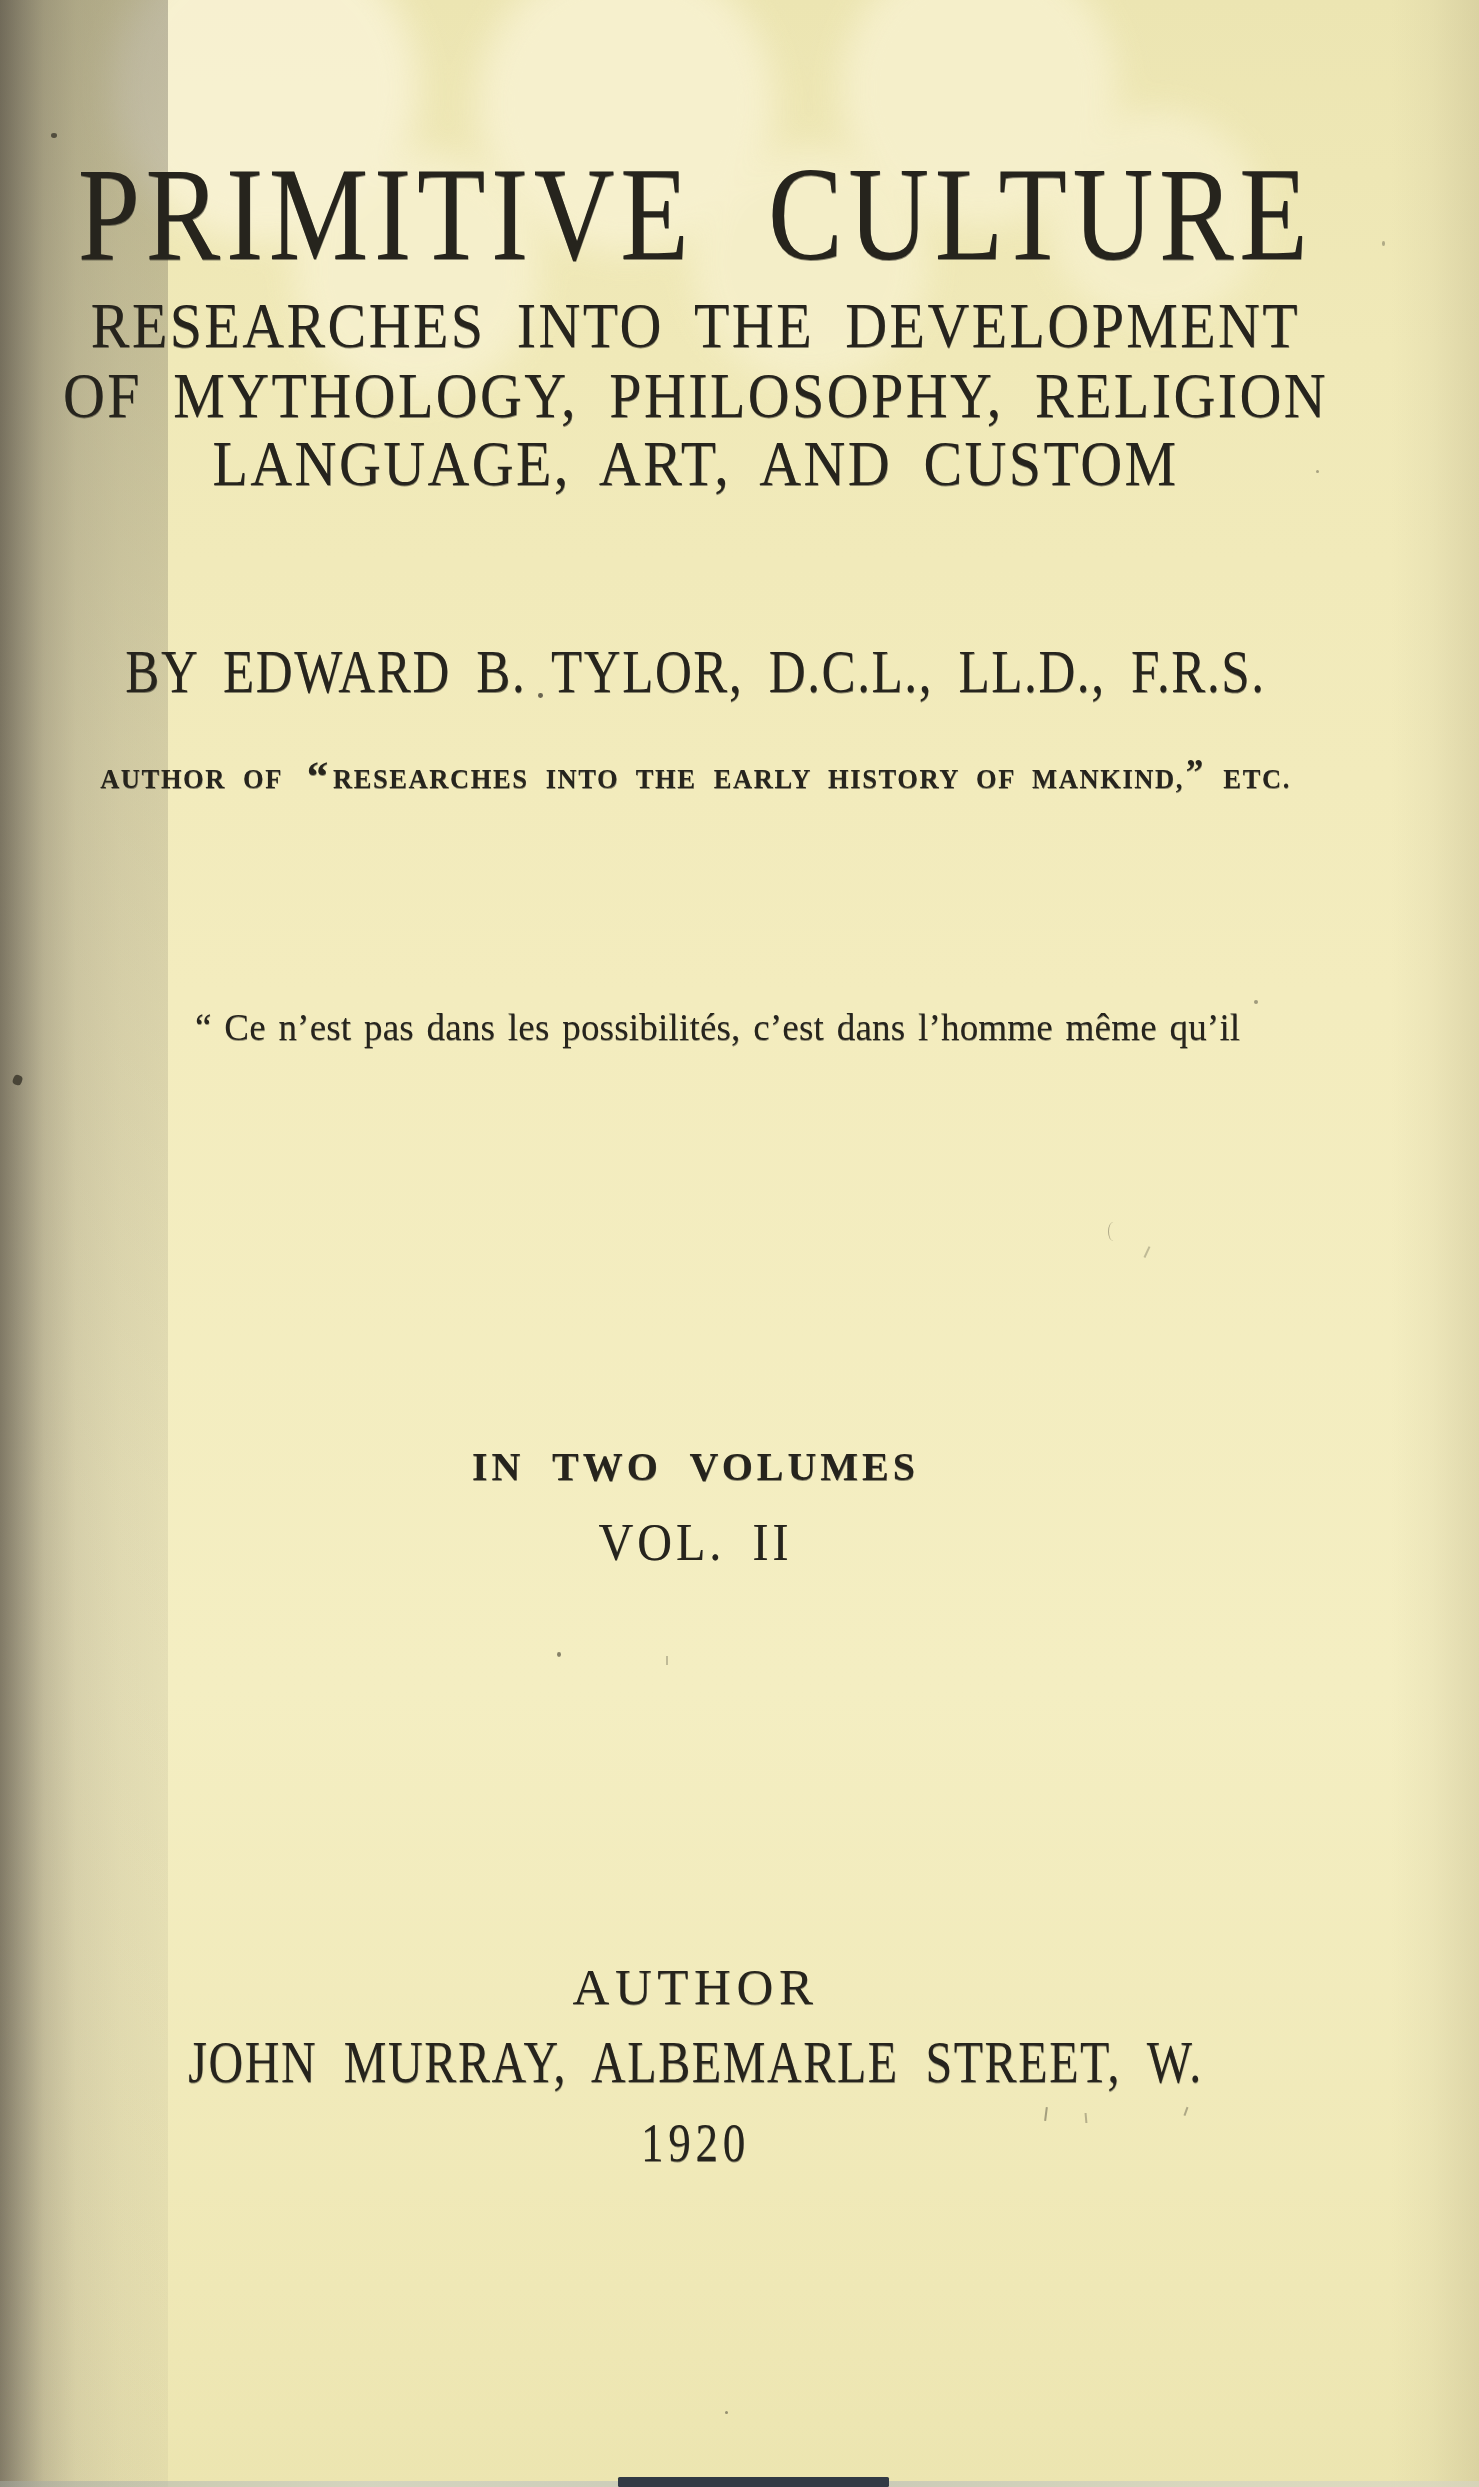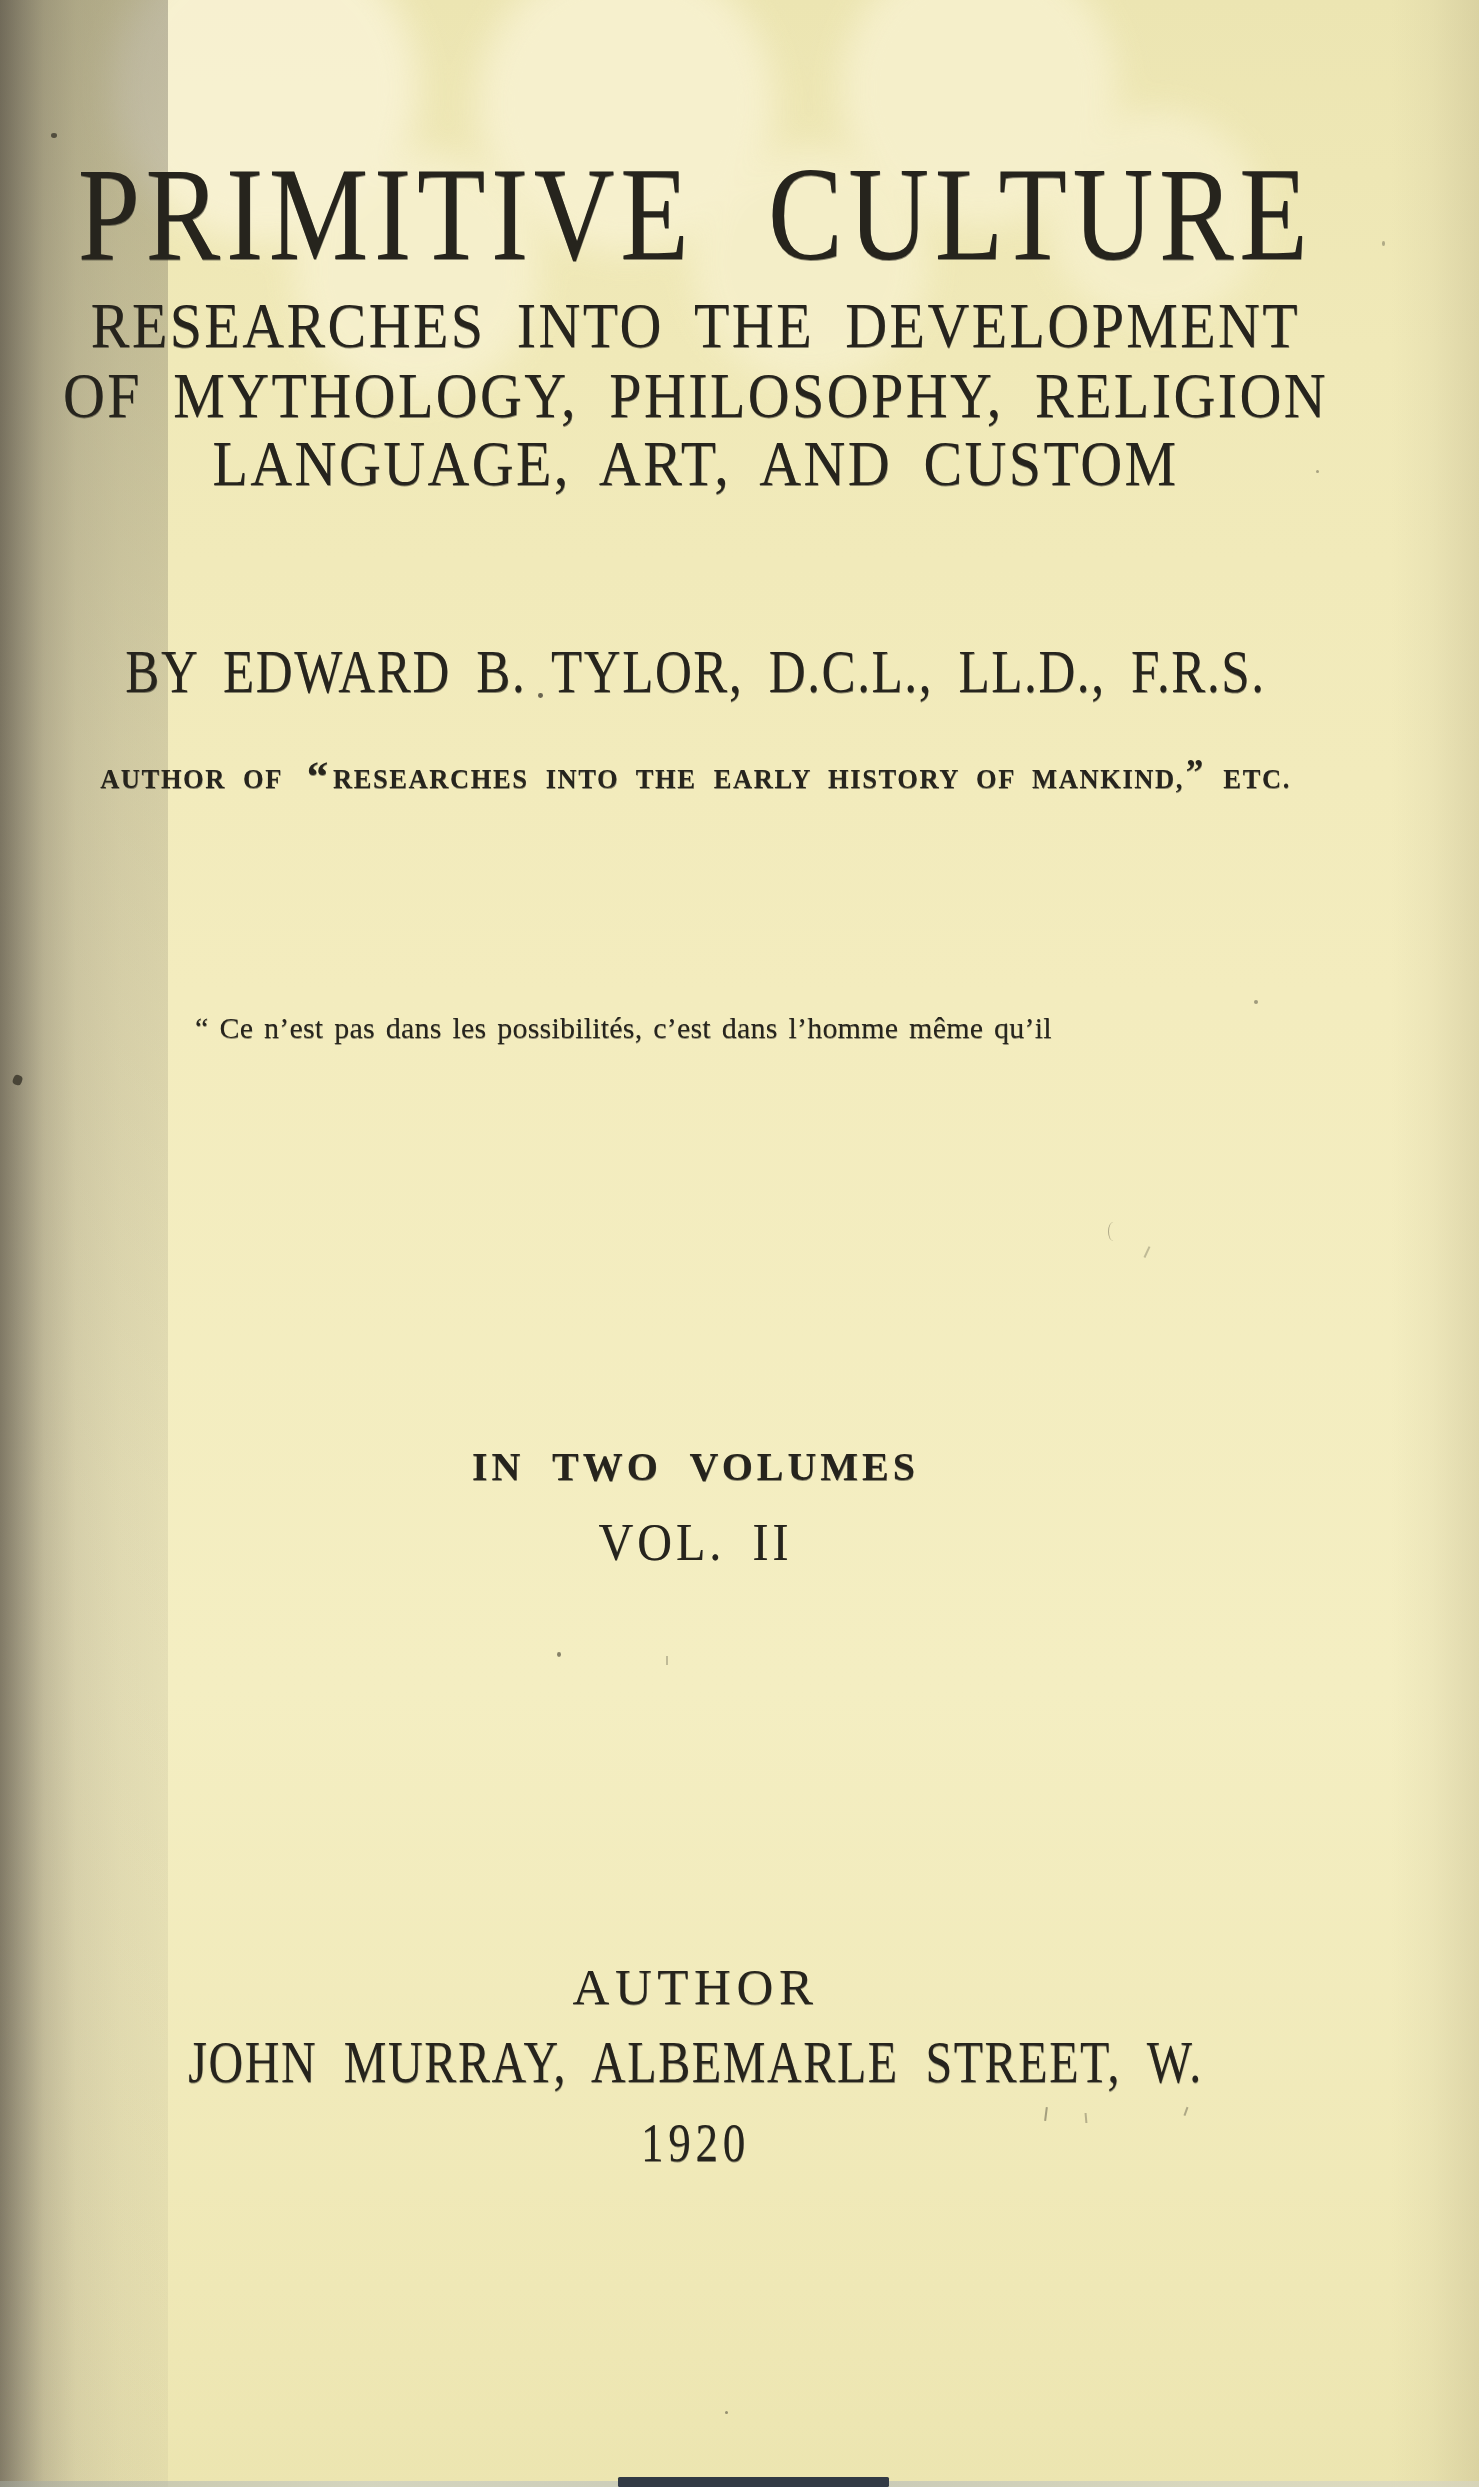--- a/index.html
+++ b/index.html
@@ -47,21 +47,21 @@
   .sub2        { top: 348px;  font-size: 58px; letter-spacing: 2.4px; word-spacing: 14.4px; transform: scaleY(1.08); transform-origin: top center; }
   .sub3        { top: 416px;  font-size: 58px; letter-spacing: 2.4px; word-spacing: 14.4px; transform: scaleY(1.08); transform-origin: top center; }
   .byline      { top: 625px;  font-size: 51px; letter-spacing: 1.6px; word-spacing: 11.2px; transform: scaleY(1.2); transform-origin: top center; }
   .affiliation { top: 716px;  font-size: 27px; font-weight: 700; letter-spacing: 2px; word-spacing: 10.4px; }
   .credit      { top: 751px;  font-size: 26.5px; font-weight: 700; letter-spacing: 1.6px; word-spacing: 8.8px; line-height: 32px; }
   .credit .big-q  { font-size: 43px; line-height: 0; vertical-align: -0.04em; margin: 0 3.2px 0 9.6px; }
   .credit .big-q2 { font-size: 35px; line-height: 0; vertical-align: 0.12em; margin: 0 1.6px; }
   .credit .sp { margin-right: 14px; }
   .epigraph {
     position: absolute; left: 195px; top: 997px; width: 1123px;
-    font-size: 30px; line-height: 38px; text-align: left;
+    font-size: 37px; line-height: 38px; text-align: left;
     letter-spacing: 0.2px; word-spacing: 3.2px;
     text-shadow: 0.3px 0.5px 0.6px rgba(38,36,29,0.45);
   }
   .sc { font-variant: small-caps; letter-spacing: 1.2px; }
   .volumes-note { top: 1431px; font-size: 40px; font-weight: 700; letter-spacing: 4px; word-spacing: 14.4px; }
   .volume      { top: 1500px; font-size: 48px; letter-spacing: 4px; word-spacing: 11.2px; transform: scaleY(1.08); transform-origin: top center; }
   .city        { top: 1946px; font-size: 51px; letter-spacing: 5.6px; }
   .publisher   { top: 2015px; font-size: 48px; letter-spacing: 1.6px; word-spacing: 13px; transform: scaleY(1.25); transform-origin: top center; }
   .year        { top: 2100px; font-size: 45px; letter-spacing: 4.8px; transform: scaleY(1.2); transform-origin: top center; }
 

